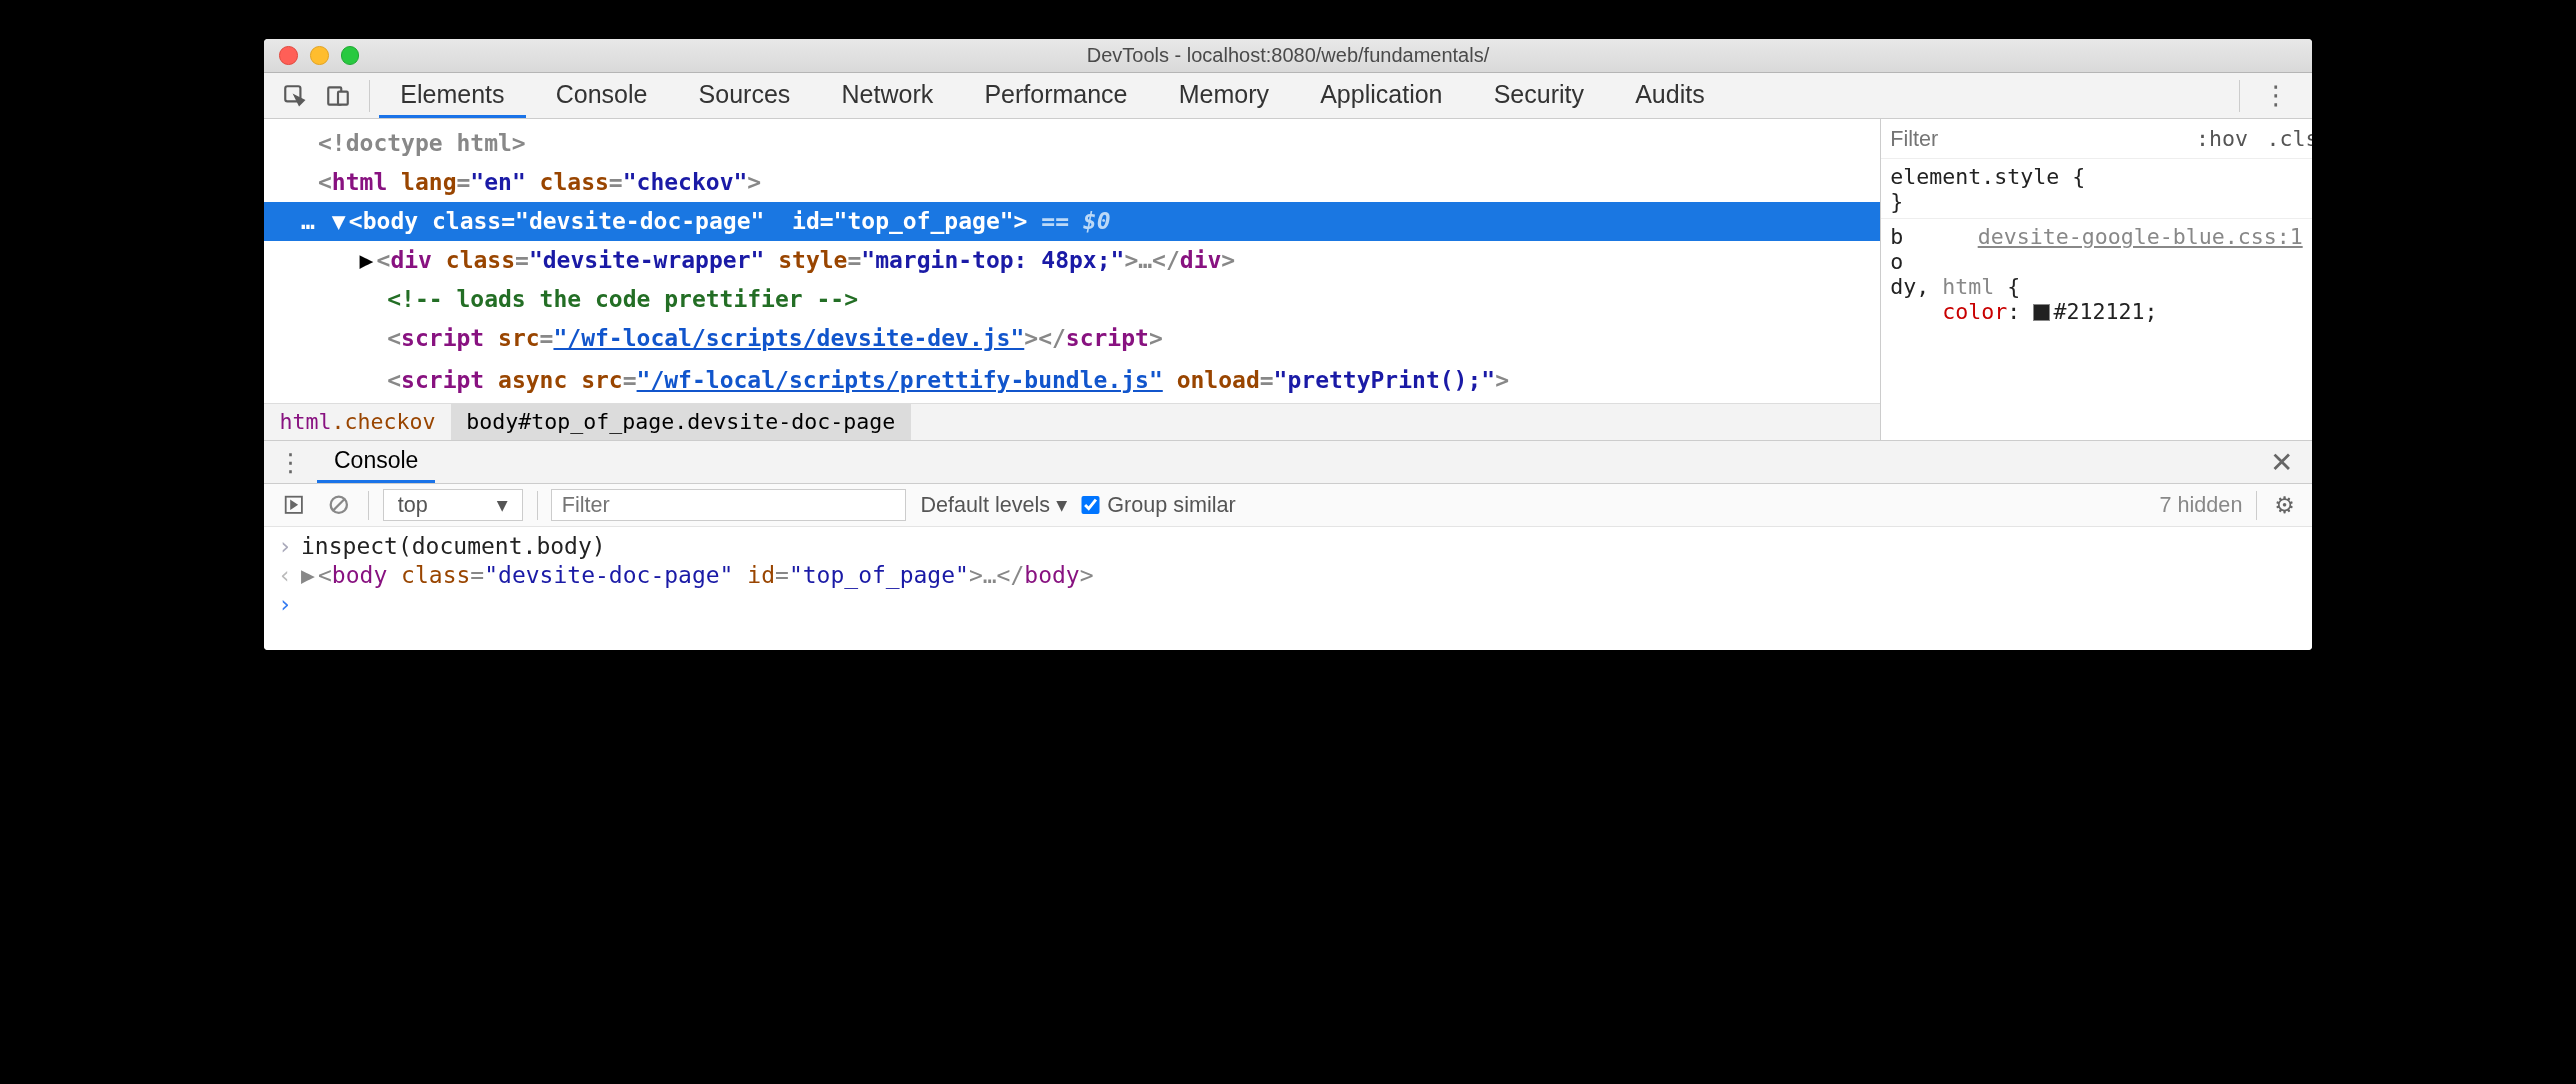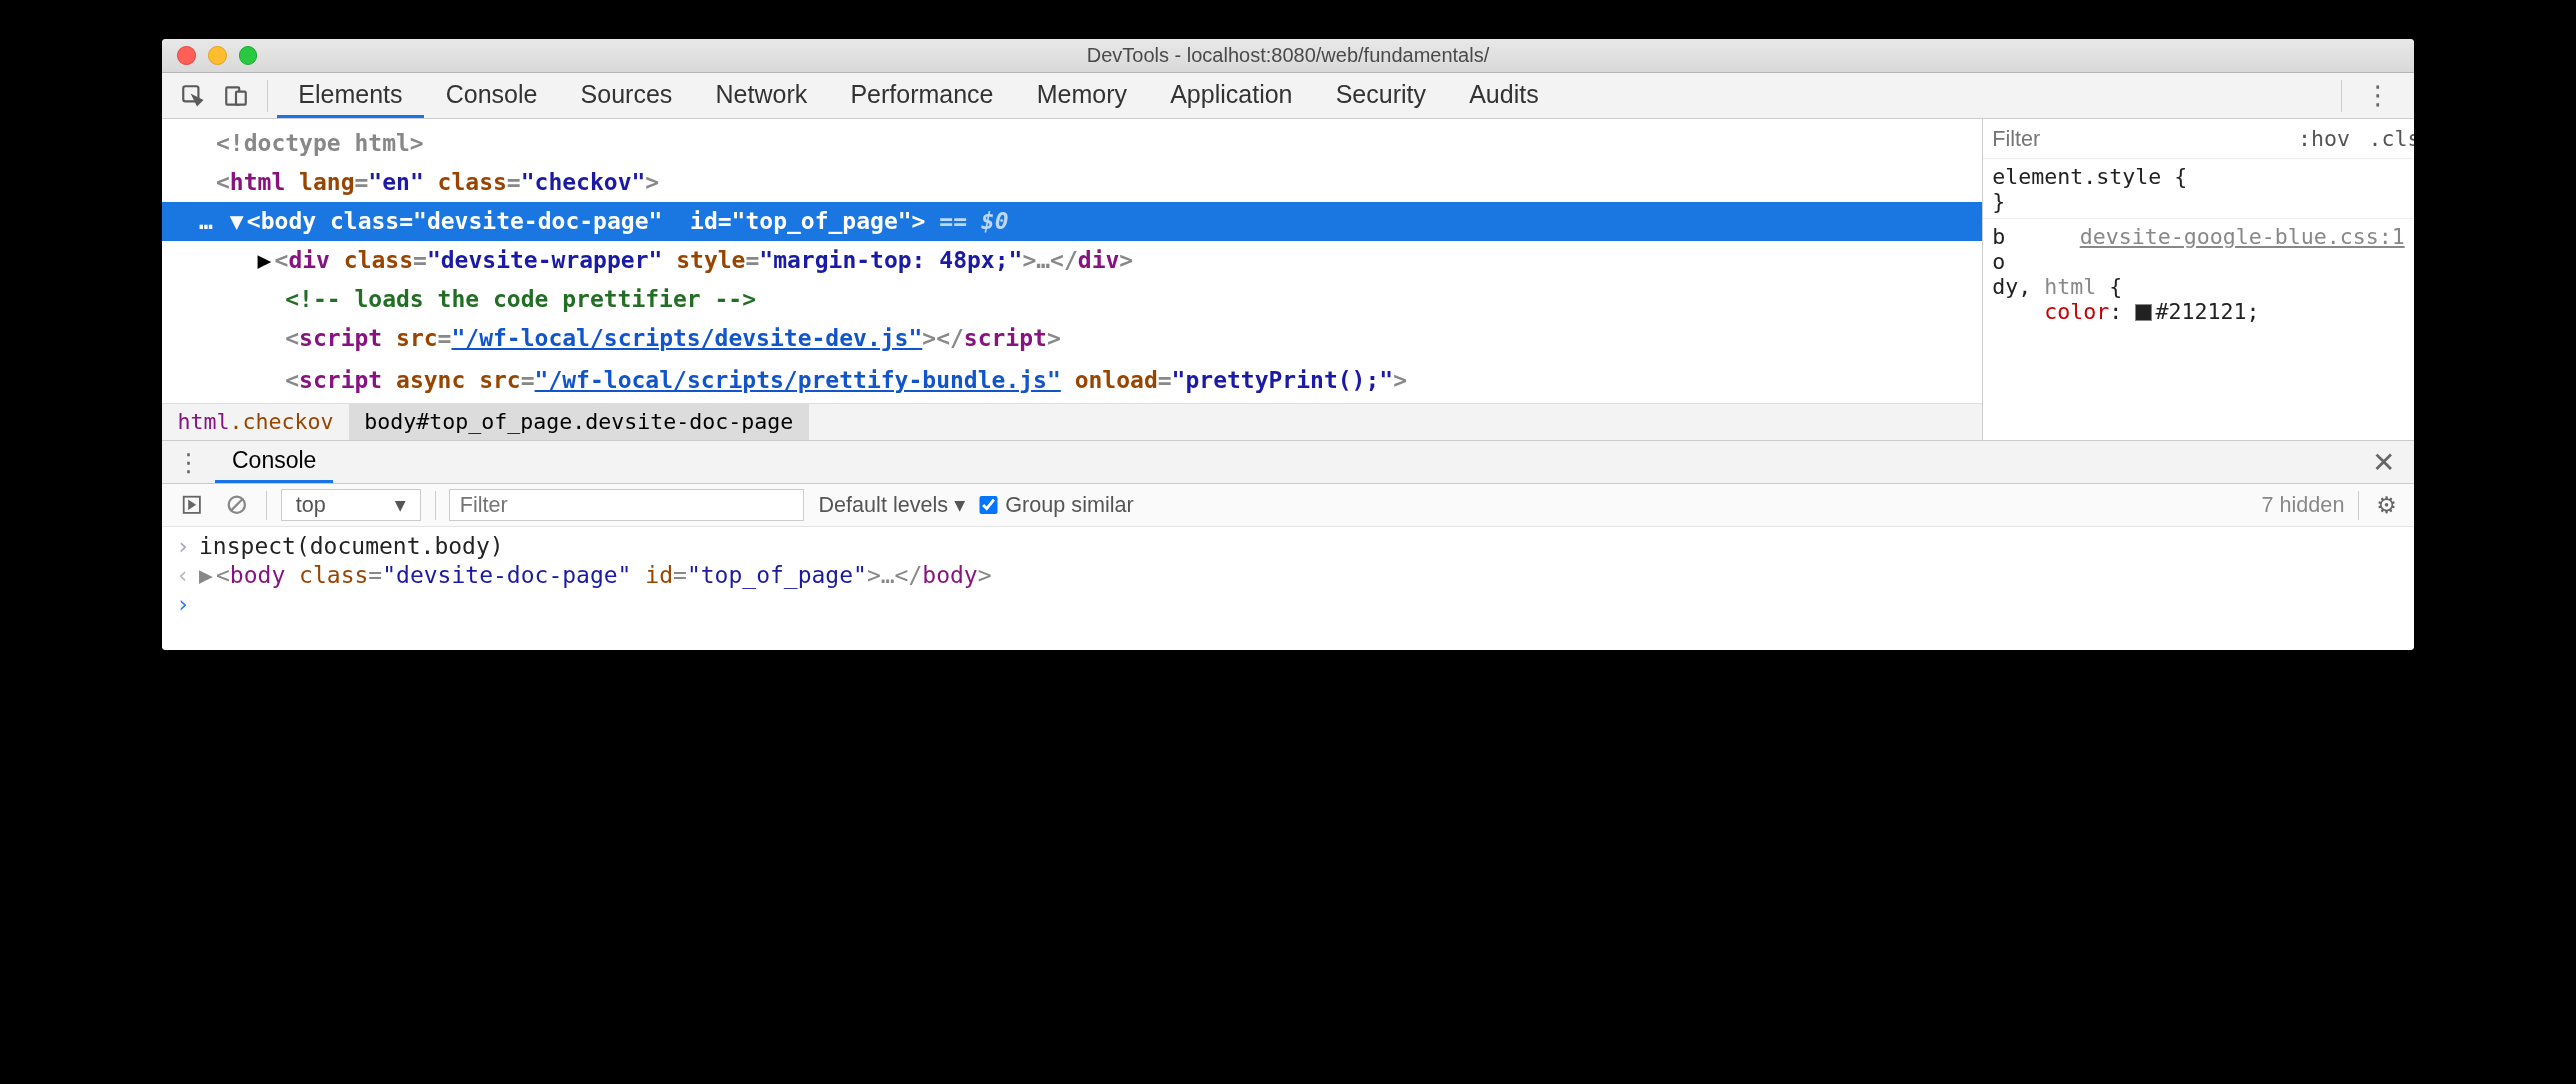--- a/index.html
+++ b/index.html
@@ -7,21 +7,21 @@
     background: #000;
     font-family: -apple-system, BlinkMacSystemFont, "Segoe UI", Helvetica, Arial, sans-serif;
     width: 2576px;
     height: 1084px;
     display: flex;
     align-items: flex-start;
     justify-content: center;
     padding-top: 39px;
   }
   .window {
-    width: 2252px;
+    width: 2048px;
     background: #f0f0f0;
     border-radius: 4px;
     overflow: hidden;
     box-shadow: 0 15.4px 46px rgba(0,0,0,0.5);
   }
   
   .titlebar {
     height: 34px;
     background: linear-gradient(#e8e8e8,#d9d9d9);
     display: flex;
@@ -46,21 +46,21 @@
     display:flex;
     align-items:center;
     padding: 0 9.3px;
   }
   .tb-icon {
     width:43px; height:43px; display:flex;
     align-items:center; justify-content:center;
     color:#5a5a5a;
   }
   .tb-sep { width:0.8px; height:32px; background:#ccc; margin:0 9.3px; }
-  .tabs { display:flex; height:100%; align-items:stretch; }
+  .tabs { display:flex; height:100%; align-items:stretch;gap:8px; }
   .tab {
     padding: 0 21.6px; display:flex; align-items:center;
     font-size:25px; color:#333; cursor:pointer;
     border-bottom: 3.1px solid transparent;
   }
   .tab.active { color:#333; border-bottom-color:#1a73e8; }
   .spacer { flex:1; }
   .kebab { font-size:26px; color:#666; padding:0 14px; cursor:pointer; }
   
   .main { display:flex; background:#fff; height: 321px; }

